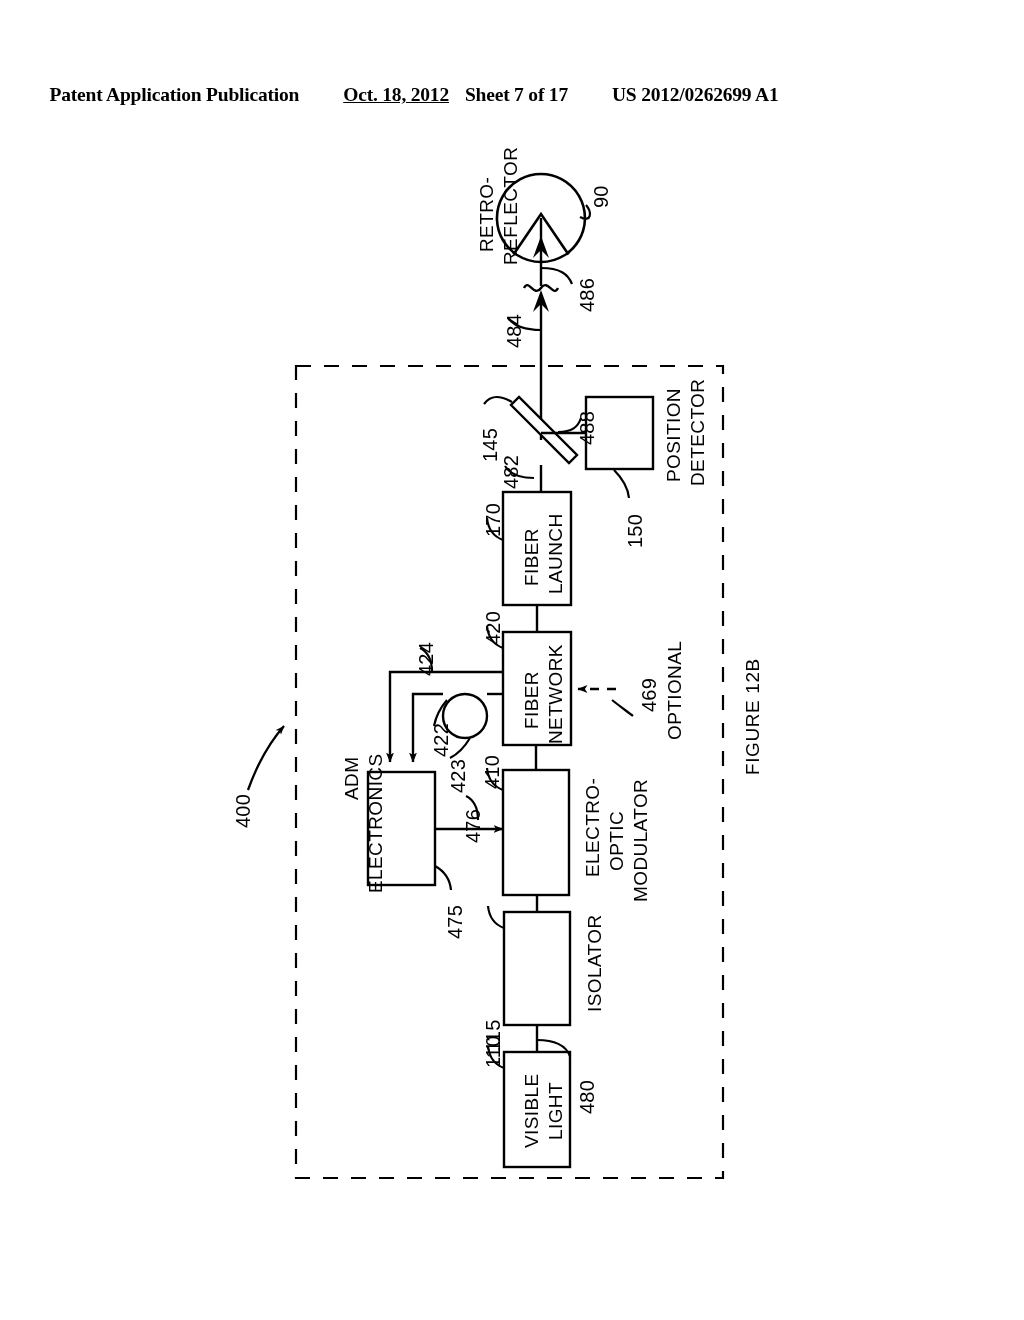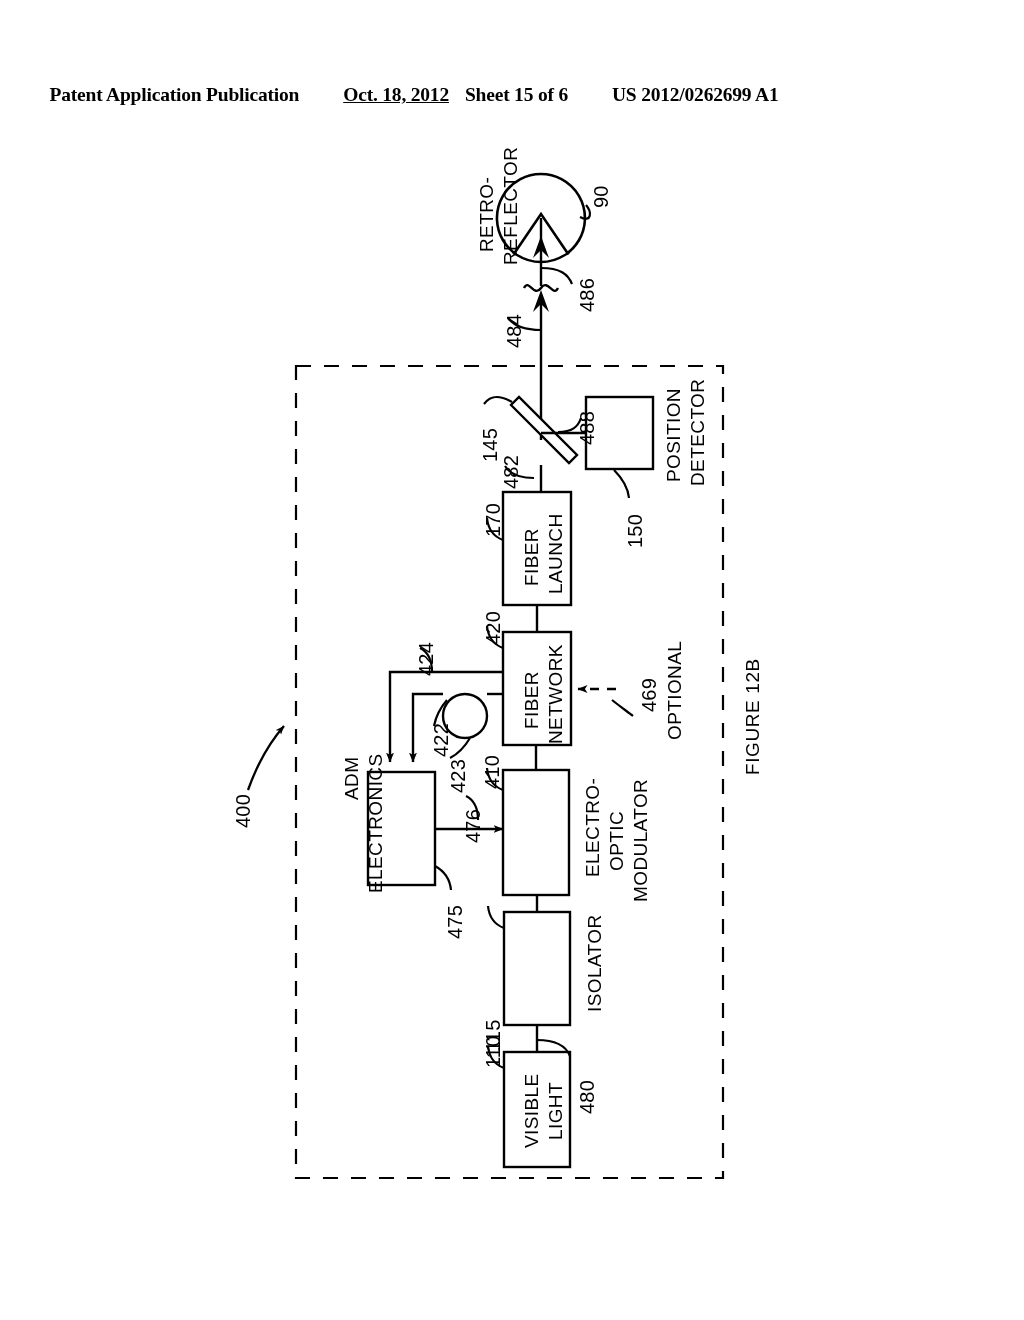--- a/index.html
+++ b/index.html
@@ -81,21 +81,21 @@
     font-size: 19px;
     letter-spacing: 0.4px;
   }
 </style>
 </head>
 <body>
 
 <div id="pub-header">
   <span class="h-title">Patent Application Publication</span>
   <span class="h-date">Oct. 18, 2012</span>
-  <span class="h-sheet">Sheet 15 of 6</span>
+  <span class="h-sheet">Sheet 7 of 17</span>
   <span class="h-num">US 2012/0262699 A1</span>
 </div>
 
 <div id="figure">
 
   <svg width="1024" height="1320" viewBox="0 0 1024 1320">
     <defs>
       <marker id="arrowFill" markerWidth="11" markerHeight="11" refX="9.5" refY="4" orient="auto" markerUnits="userSpaceOnUse">
         <path d="M0,0 L10,4 L0,8 L2.6,4 Z" fill="#000"></path>
       </marker>

